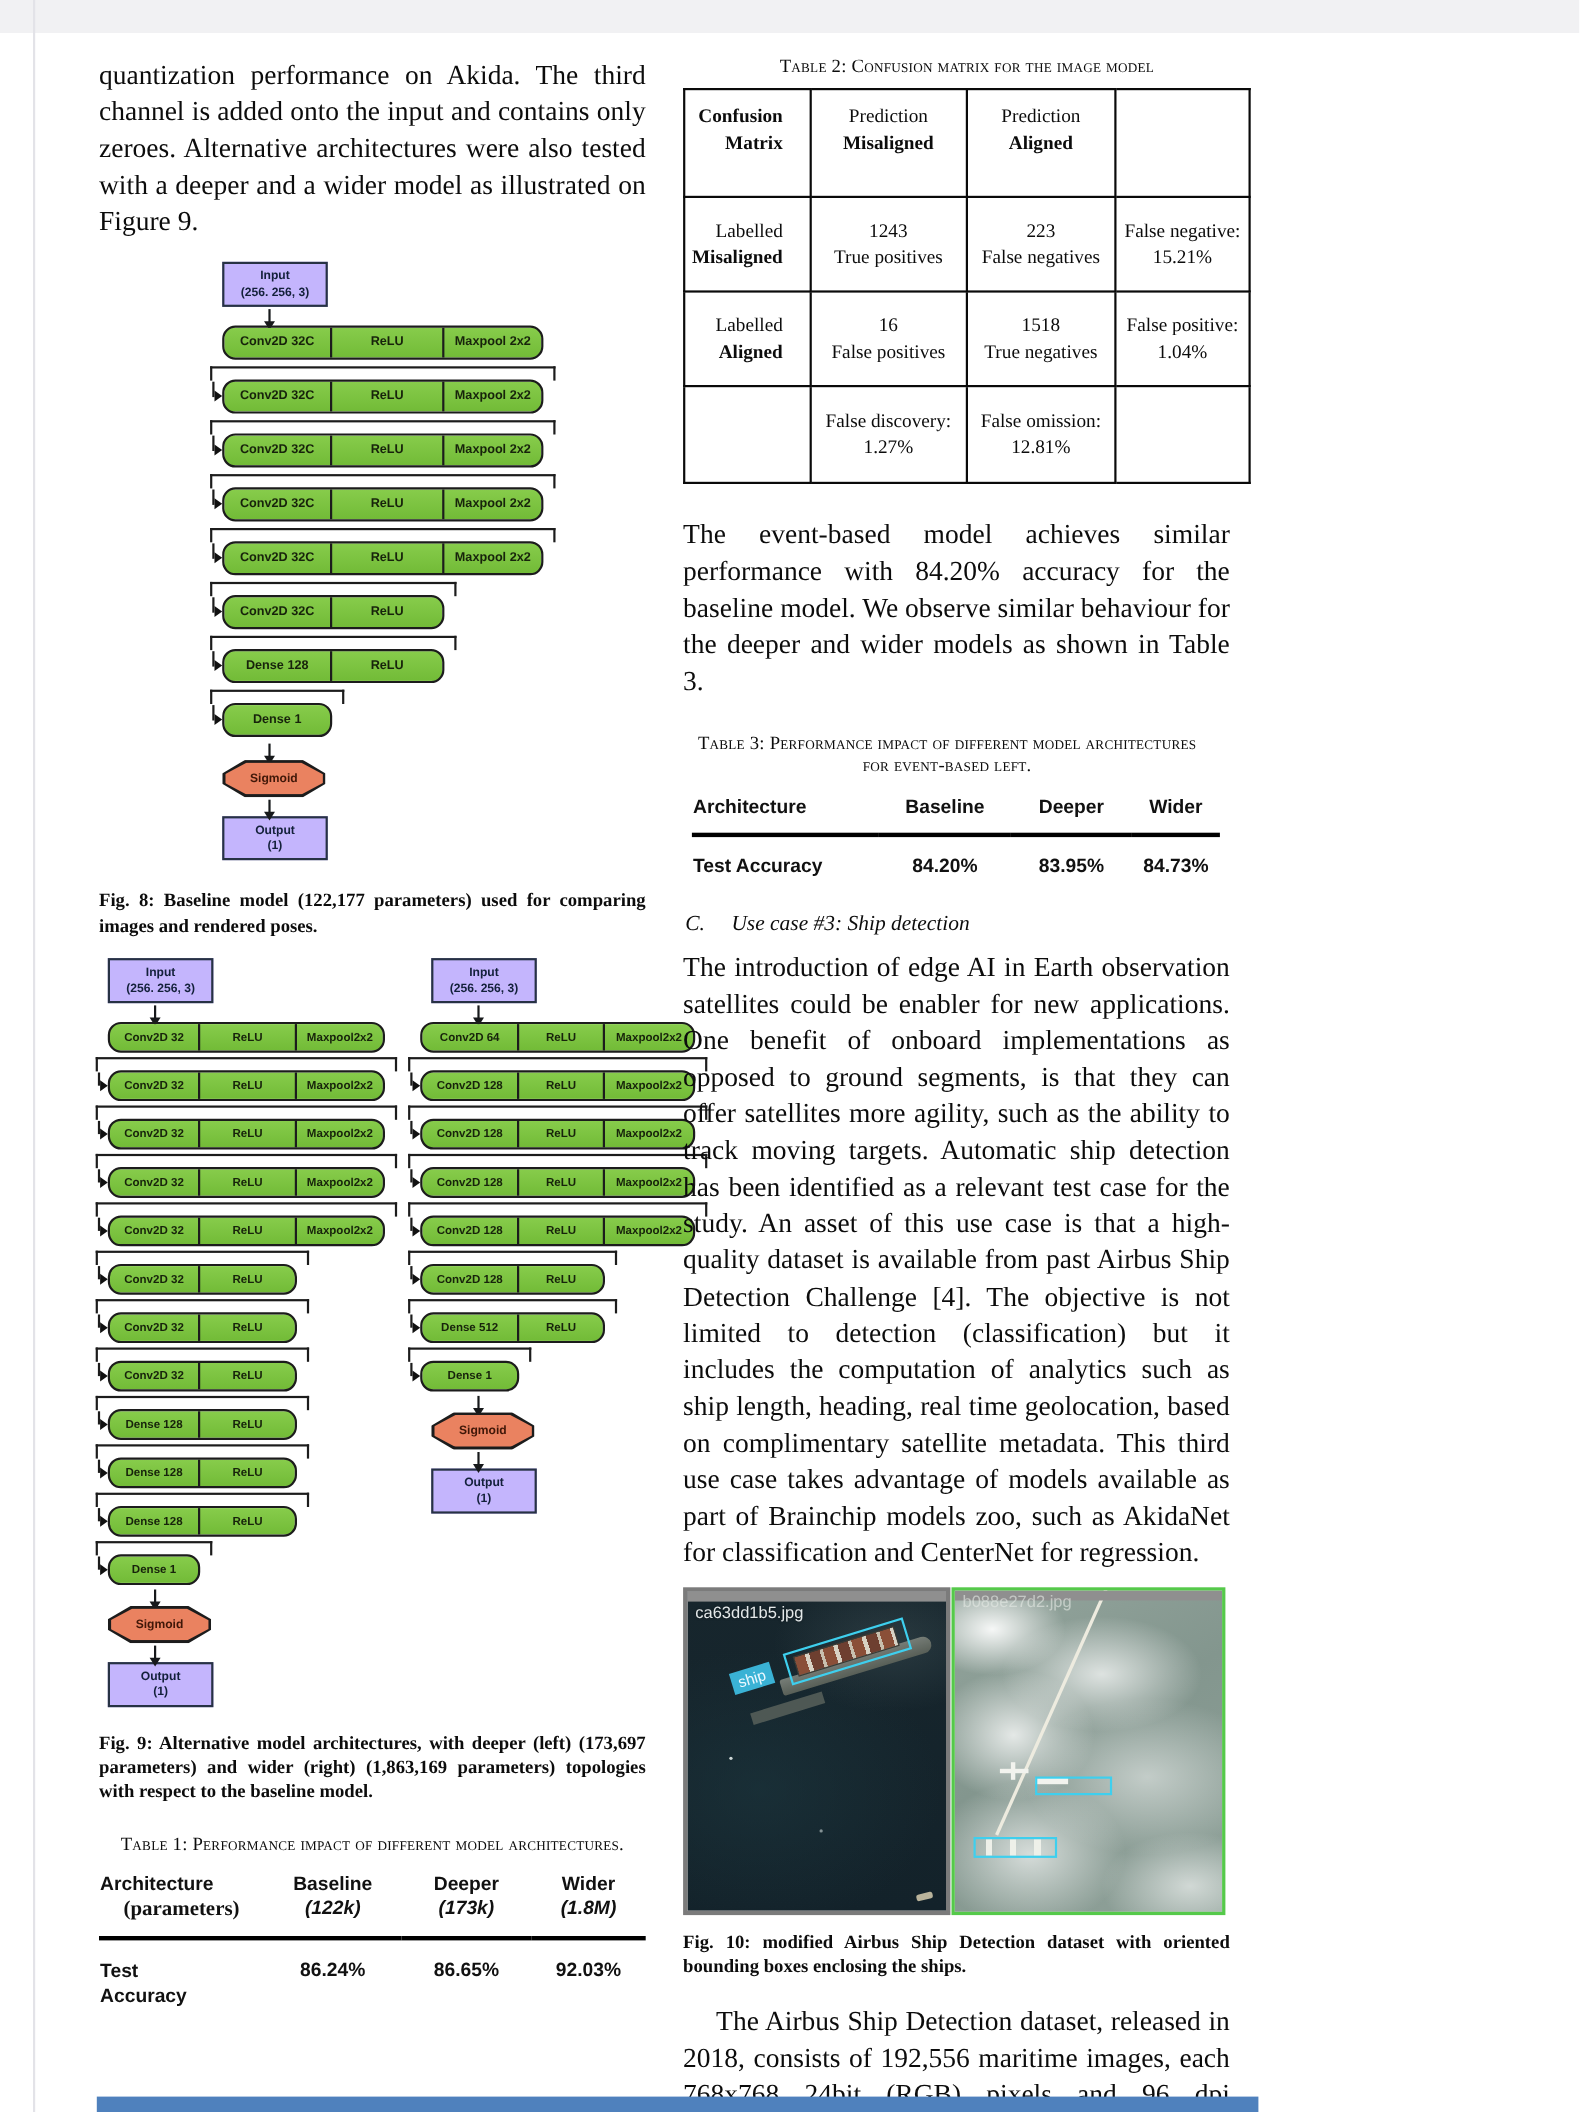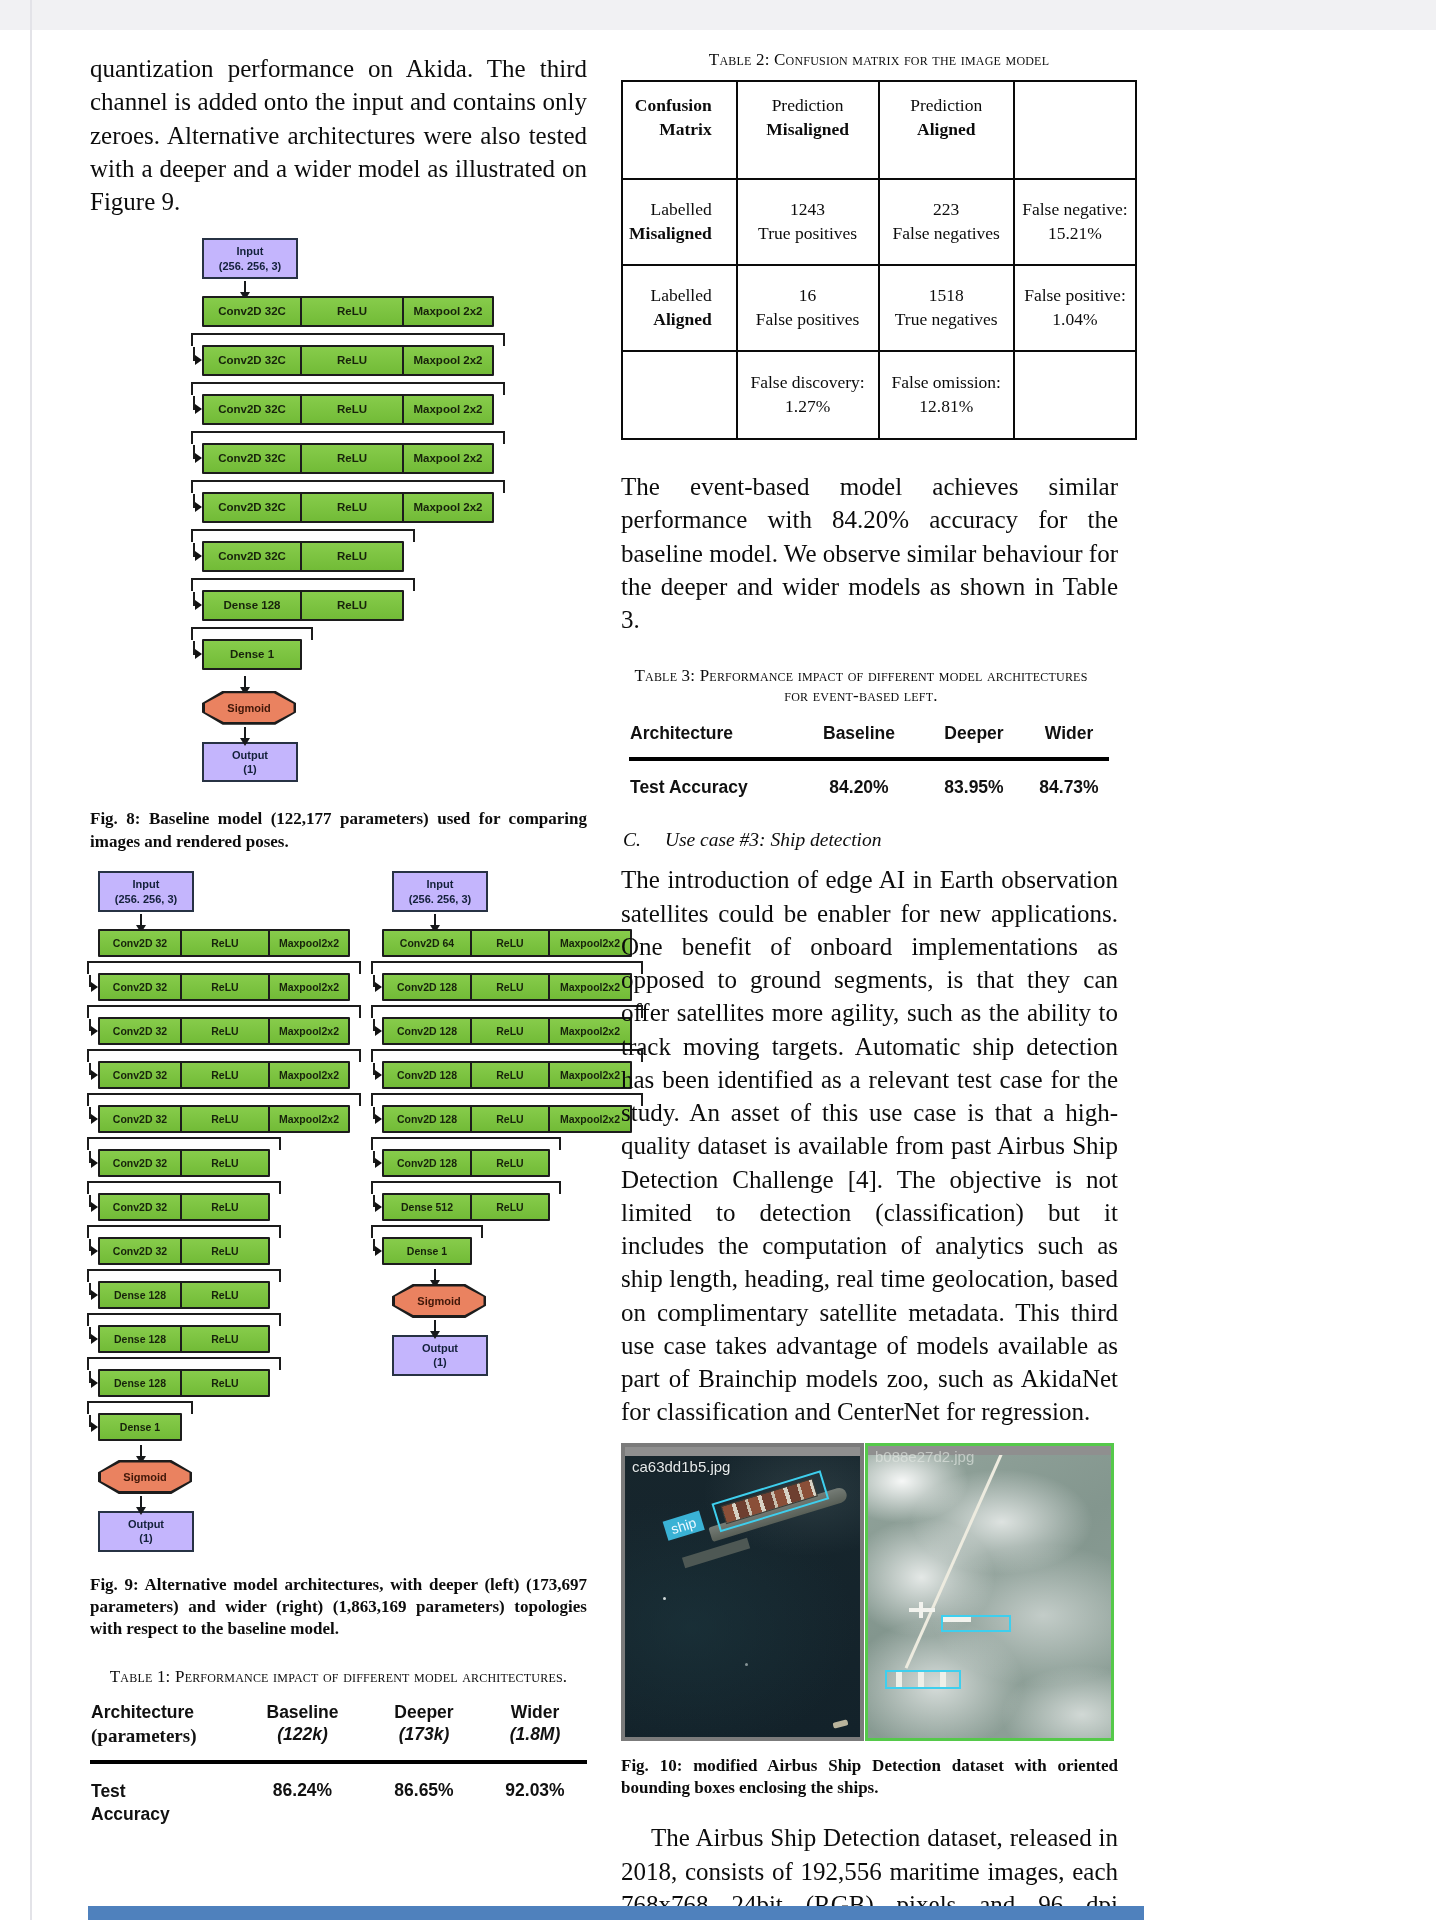--- a/index.html
+++ b/index.html
@@ -25,21 +25,21 @@
   #fig9L{margin-left:4px;}
   #fig9R{margin-left:32px;}
 
   .dg-io{width:88px;border:2px solid #273244;background:#c4b5fd;text-align:center;
          font:bold 11px/1.3 "Liberation Sans",sans-serif;color:#13203a;padding:4px 2px;}
   .dg-varr{width:2px;height:13px;background:#17191b;margin:2px 0 2px 42px;position:relative;}
   .dg-varr::after{content:'';position:absolute;left:-4.5px;bottom:-6px;
                   border:5.5px solid transparent;border-top:8px solid #17191b;border-bottom:none;}
   .dg-rw{width:fit-content;margin-bottom:6px;position:relative;}
   .dg-loop{height:11px;border:2px solid #1c1c1c;border-bottom:none;margin:0 -11px -1px -11px;}
-  .dg-row{display:flex;width:fit-content;border:2px solid #1c1c1c;border-radius:1px;
+  .dg-row{display:flex;width:fit-content;border:2px solid #1c1c1c;border-radius:12px;
           background:linear-gradient(#87cc4b,#72bb37);position:relative;}
   .dg-row.looped::before{content:'';position:absolute;left:-11px;top:0;width:2px;height:52%;background:#1c1c1c;}
   .dg-row.looped::after{content:'';position:absolute;left:-9px;top:50%;transform:translateY(-50%);
                         border:5px solid transparent;border-left:7px solid #111;}
   .dg-cell{display:flex;align-items:center;justify-content:center;height:24px;
            font:bold 10.5px "Liberation Sans",sans-serif;color:#17230b;}
   .dg-cell + .dg-cell{border-left:2px solid #1c1c1c;}
   .dg-octw{width:94px;height:34px;margin:0;position:relative;background:#1c1c1c;
            clip-path:polygon(22% 0%,78% 0%,100% 36%,100% 64%,78% 100%,22% 100%,0% 64%,0% 36%);}
   .dg-oct{position:absolute;inset:2.5px;background:#ea8260;display:flex;align-items:center;justify-content:center;
@@ -62,21 +62,21 @@
   #fig9R .dg-io,#fig9R .dg-octw{margin-left:10px}
   #fig9R .dg-varr{margin-left:52px}
 
   
   .t13{border-collapse:collapse;font-family:"Liberation Sans",sans-serif;font-size:17.5px;color:#111;}
   .t13 td{vertical-align:top;font-weight:bold;}
   .t13 .th td{border-bottom:4px solid #000;padding-bottom:13px;}
   .t13 .td-data td{padding-top:16px;}
   .t13 .c{text-align:center;}
   .h-main{line-height:1.25;}
-  .h-sub{font-style:italic;line-height:1.25;}
+  .h-sub{font-style:italic;line-height:1.25;text-align:center;}
   .h-sub.serif-sub{font-family:"Liberation Serif",serif;font-style:normal;font-size:19px;}
   .lbl-narrow{width:92px;line-height:1.3;}
   #table1{width:497px;margin-top:14px;}
   #table3{width:480px;margin:0 0 30px 8px;}
 
   
   .t2{border-collapse:collapse;width:516px;font-size:17.5px;margin-top:10px;}
   .t2 td{border:2px solid #0a0a0a;text-align:center;vertical-align:middle;line-height:1.35;padding:4px 6px;}
   .t2 tr:first-child td{vertical-align:top;padding-top:12px;height:80px;}
   .t2 tr td:first-child{text-align:right;padding-right:24px;}

